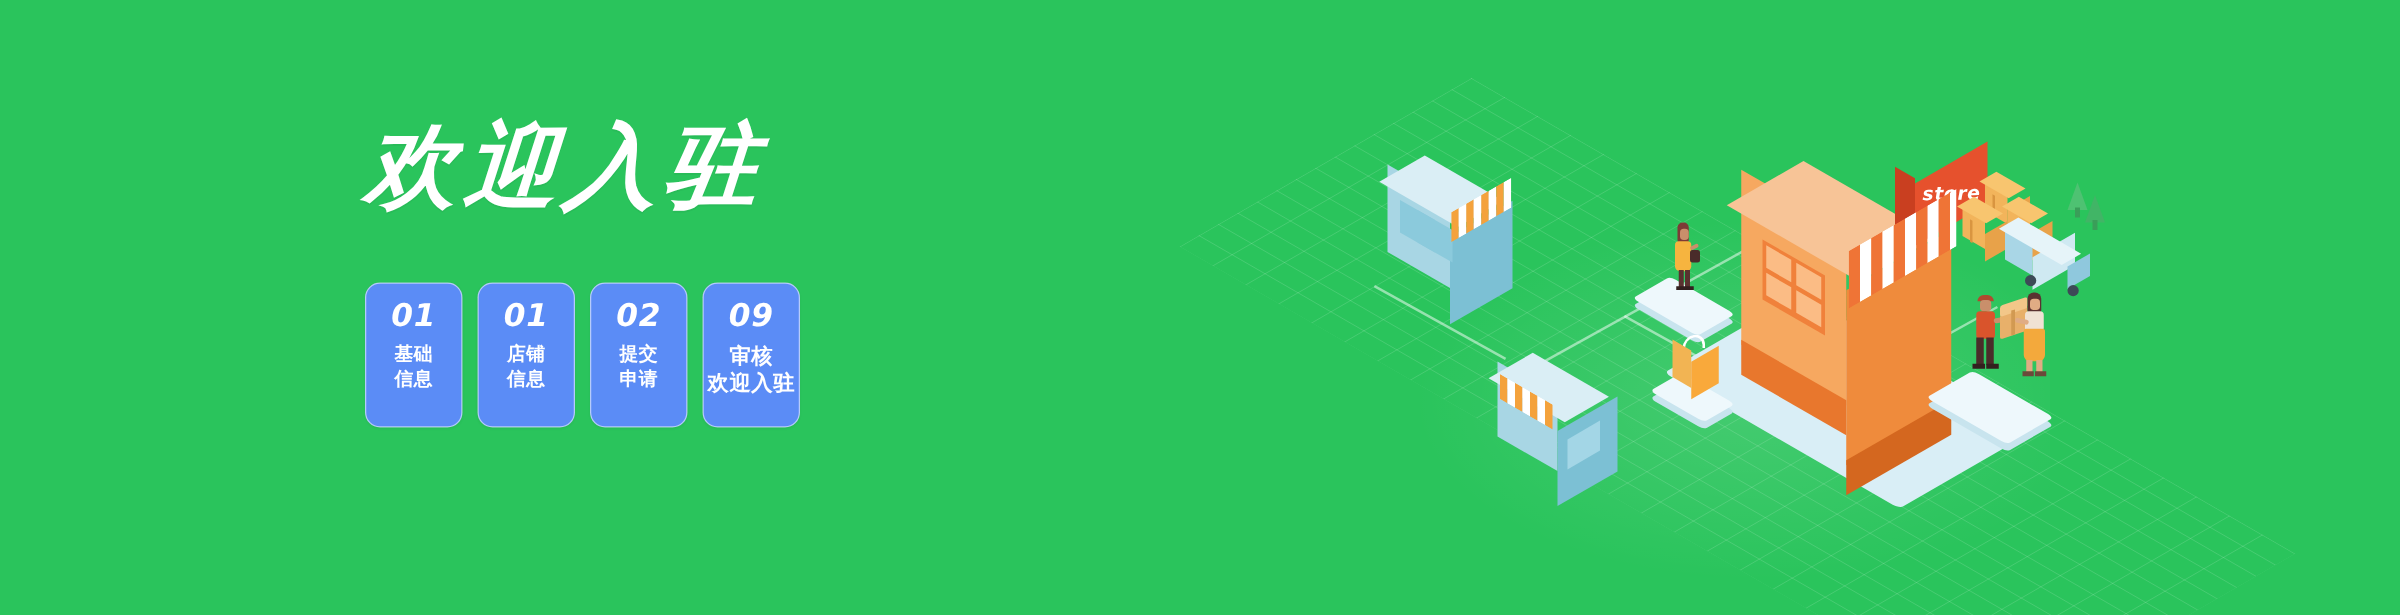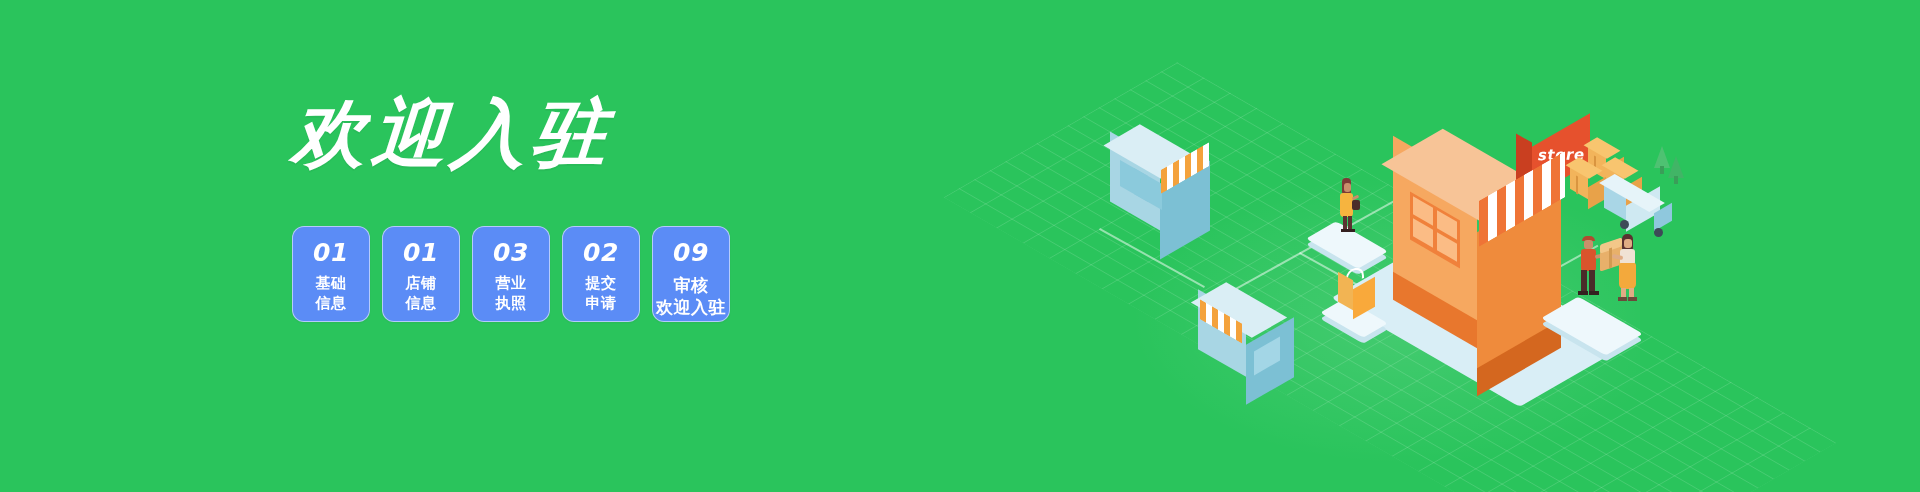--- a/index.html
+++ b/index.html
@@ -64,21 +64,21 @@
   
   .steps {
     position:absolute;
     left:292px;
     top:226px;
     display:flex;
     gap:12px;
   }
   .step {
     width:78px;
-    height:96px;
+    height:116px;
     border-radius:12px;
     background:#5b8cf6;
     border:1.5px solid rgba(255,255,255,.55);
     display:flex;
     flex-direction:column;
     align-items:center;
     justify-content:flex-start;
     padding-top:13px;
     box-shadow:0 1px 2px rgba(0,0,0,.05);
   }
@@ -553,27 +553,20 @@
     </div>
 
     <div class="step">
       <div class="step-num">01</div>
       <div class="step-label">
         <div>店铺</div>
         <div>信息</div>
       </div>
     </div>
 
-    <div class="step">
-      <div class="step-num">03</div>
-      <div class="step-label">
-        <div>营业</div>
-        <div>执照</div>
-      </div>
-    </div>
 
     <div class="step">
       <div class="step-num">02</div>
       <div class="step-label">
         <div>提交</div>
         <div>申请</div>
       </div>
     </div>
 
     <div class="step wide">

